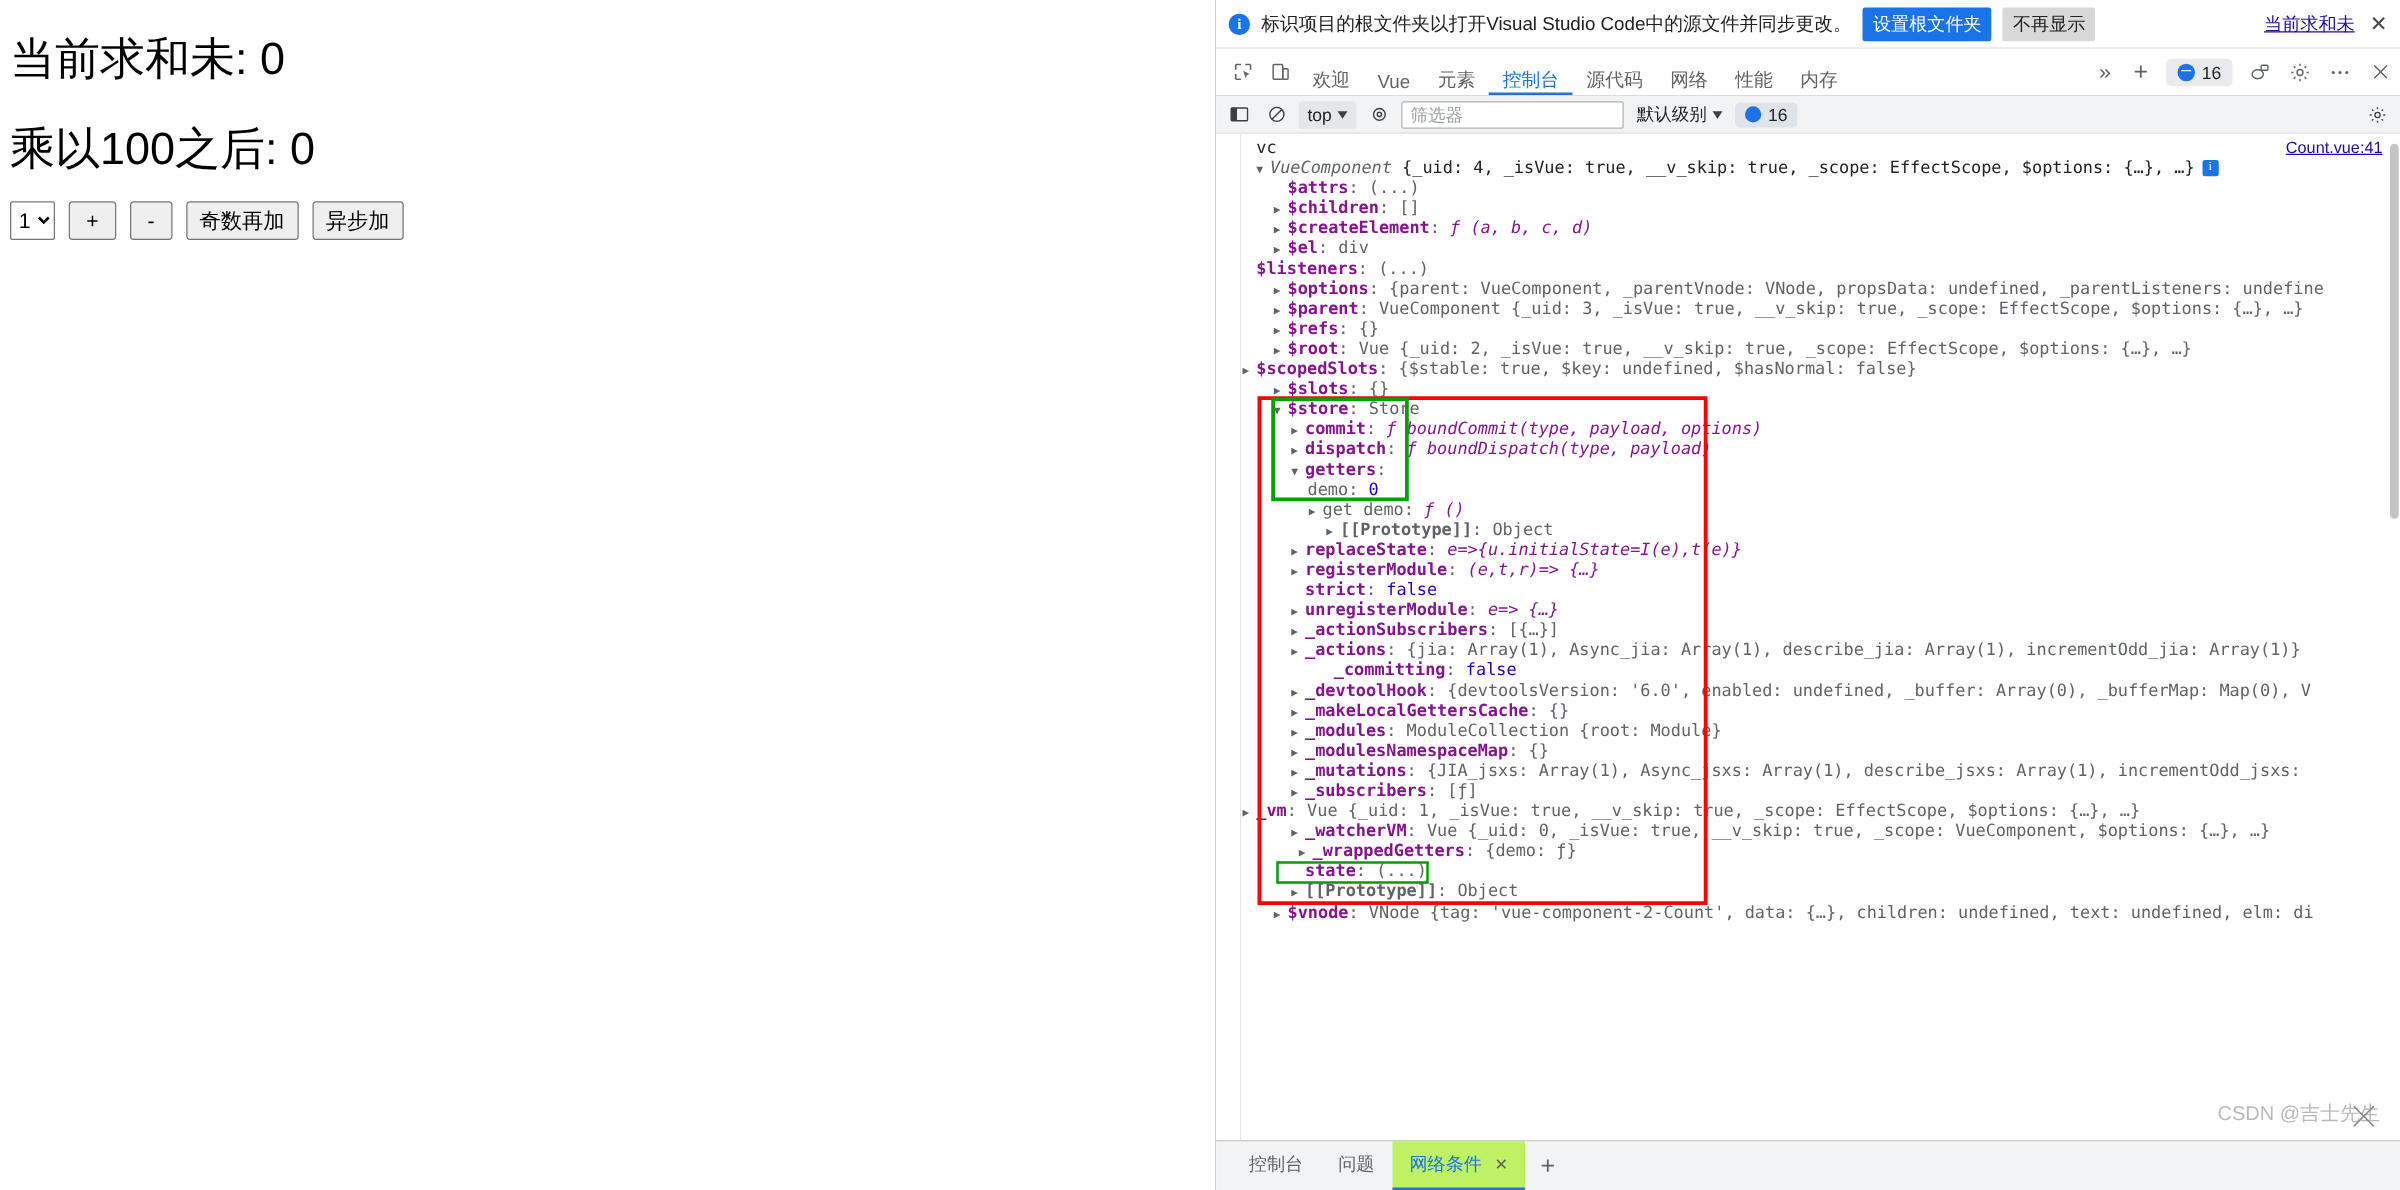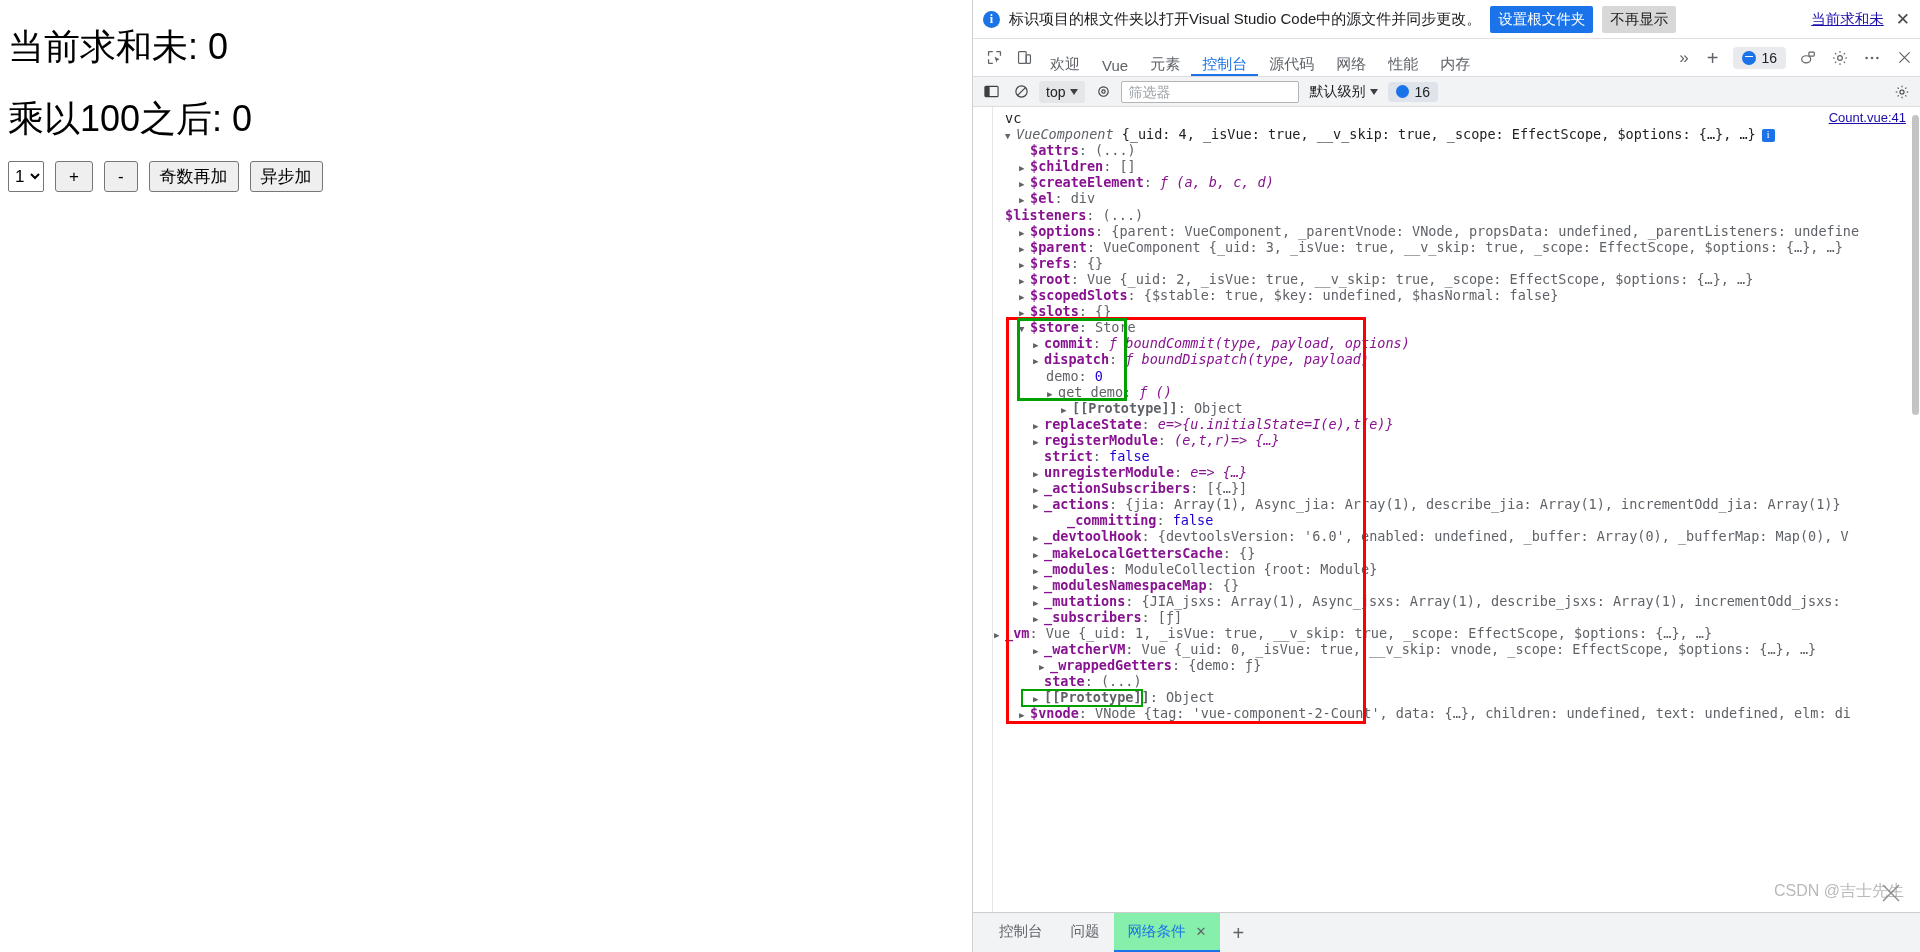--- a/index.html
+++ b/index.html
@@ -210,21 +210,21 @@
   #drawer {
     height: 40px; min-height: 40px;
     border-top: 1px solid #cdcdcd; background: #f1f3f4;
     display: flex; align-items: center; padding-left: 12px;
   }
   .dtab {
     font-size: 14.5px; color: #5f6368; padding: 0 14px; height: 39px;
     display: flex; align-items: center; cursor: pointer;
     border-bottom: 2px solid transparent; white-space: nowrap;
   }
-  .dtab.active { color: #1a73e8; background: #86efac; border-bottom: 2px solid #1a73e8; }
+  .dtab.active { color: #1a73e8; background: #bef264; border-bottom: 2px solid #1a73e8; }
   .dtab .x { margin-left: 10px; font-size: 13px; color: #5f6368; }
   .dplus { font-size: 20px; color: #5f6368; padding: 0 12px; cursor: pointer; line-height: 1; }
   #drawer-spacer { flex: 1 1 auto; }
 
   
   #watermark {
     position: absolute; right: 16px; bottom: 50px;
     font-size: 16px; color: #b9b9b9;
     font-family: "Liberation Sans", sans-serif;
     pointer-events: none;
@@ -385,43 +385,44 @@
             <div class="logline" style="padding-left: 11px;"><span class="arrow open"></span><span class="obj">VueComponent</span><span class="dim"> </span><span class="objpreview">{_uid: 4, _isVue: true, __v_skip: true, _scope: EffectScope, $options: {…}, …}</span><span id="infobadge-inline">i</span></div>
             <div class="logline" style="padding-left: 25px;"><span class="arrow none"></span><span class="k">$attrs</span><span class="dim">: </span><span class="dim">(...)</span></div>
             <div class="logline" style="padding-left: 25px;"><span class="arrow closed"></span><span class="k">$children</span><span class="dim">: </span><span class="dim">[]</span></div>
             <div class="logline" style="padding-left: 25px;"><span class="arrow closed"></span><span class="k">$createElement</span><span class="dim">: </span><span class="fn">ƒ (a, b, c, d)</span></div>
             <div class="logline" style="padding-left: 25px;"><span class="arrow closed"></span><span class="k">$el</span><span class="dim">: </span><span class="cls">div</span></div>
             <div class="logline" style=""><span class="arrow none"></span><span class="k">$listeners</span><span class="dim">: </span><span class="dim">(...)</span></div>
             <div class="logline" style="padding-left: 25px;"><span class="arrow closed"></span><span class="k">$options</span><span class="dim">: </span><span class="dim">{parent: VueComponent, _parentVnode: VNode, propsData: undefined, _parentListeners: undefine</span></div>
             <div class="logline" style="padding-left: 25px;"><span class="arrow closed"></span><span class="k">$parent</span><span class="dim">: </span><span class="dim">VueComponent {_uid: 3, _isVue: true, __v_skip: true, _scope: EffectScope, $options: {…}, …}</span></div>
             <div class="logline" style="padding-left: 25px;"><span class="arrow closed"></span><span class="k">$refs</span><span class="dim">: </span><span class="dim">{}</span></div>
             <div class="logline" style="padding-left: 25px;"><span class="arrow closed"></span><span class="k">$root</span><span class="dim">: </span><span class="dim">Vue {_uid: 2, _isVue: true, __v_skip: true, _scope: EffectScope, $options: {…}, …}</span></div>
-            <div class="logline" style="padding-left: 25px;"><span class="arrow closed"></span><span class="k">$scopedSlots</span><span class="dim">: </span><span class="dim">{$stable: true, $key: undefined, $hasNormal: false}</span></div>
+            <div class="logline" style=""><span class="arrow closed"></span><span class="k">$scopedSlots</span><span class="dim">: </span><span class="dim">{$stable: true, $key: undefined, $hasNormal: false}</span></div>
             <div class="logline" style="padding-left: 25px;"><span class="arrow closed"></span><span class="k">$slots</span><span class="dim">: </span><span class="dim">{}</span></div>
             <div class="logline" style="padding-left: 25px;"><span class="arrow open"></span><span class="k">$store</span><span class="dim">: </span><span class="cls">Store</span></div>
             <div class="logline" style="padding-left: 39px;"><span class="arrow closed"></span><span class="k">commit</span><span class="dim">: </span><span class="fn">ƒ boundCommit(type, payload, options)</span></div>
             <div class="logline" style="padding-left: 39px;"><span class="arrow closed"></span><span class="k">dispatch</span><span class="dim">: </span><span class="fn">ƒ boundDispatch(type, payload)</span></div>
+            <div class="logline" style="padding-left: 39px;"><span class="arrow open"></span><span class="k">getters</span><span class="dim">:</span></div>
             <div class="logline" style="padding-left: 41px;"><span class="arrow none"></span><span class="k-plain">demo</span><span class="dim">: </span><span class="v-num">0</span></div>
             <div class="logline" style="padding-left: 53px;"><span class="arrow closed"></span><span class="k-plain">get demo</span><span class="dim">: </span><span class="fn">ƒ ()</span></div>
             <div class="logline" style="padding-left: 67px;"><span class="arrow closed"></span><span class="proto">[[Prototype]]</span><span class="dim">: </span><span class="cls">Object</span></div>
             <div class="logline" style="padding-left: 39px;"><span class="arrow closed"></span><span class="k">replaceState</span><span class="dim">: </span><span class="fn">e=&gt;{u.initialState=I(e),t(e)}</span></div>
             <div class="logline" style="padding-left: 39px;"><span class="arrow closed"></span><span class="k">registerModule</span><span class="dim">: </span><span class="fn">(e,t,r)=&gt; {…}</span></div>
             <div class="logline" style="padding-left: 39px;"><span class="arrow none"></span><span class="k">strict</span><span class="dim">: </span><span class="v-bool">false</span></div>
             <div class="logline" style="padding-left: 39px;"><span class="arrow closed"></span><span class="k">unregisterModule</span><span class="dim">: </span><span class="fn">e=&gt; {…}</span></div>
             <div class="logline" style="padding-left: 39px;"><span class="arrow closed"></span><span class="k">_actionSubscribers</span><span class="dim">: </span><span class="dim">[{…}]</span></div>
             <div class="logline" style="padding-left: 39px;"><span class="arrow closed"></span><span class="k">_actions</span><span class="dim">: </span><span class="dim">{jia: Array(1), Async_jia: Array(1), describe_jia: Array(1), incrementOdd_jia: Array(1)}</span></div>
             <div class="logline" style="padding-left: 62px;"><span class="arrow none"></span><span class="k">_committing</span><span class="dim">: </span><span class="v-bool">false</span></div>
             <div class="logline" style="padding-left: 39px;"><span class="arrow closed"></span><span class="k">_devtoolHook</span><span class="dim">: </span><span class="dim">{devtoolsVersion: '6.0', enabled: undefined, _buffer: Array(0), _bufferMap: Map(0), V</span></div>
             <div class="logline" style="padding-left: 39px;"><span class="arrow closed"></span><span class="k">_makeLocalGettersCache</span><span class="dim">: </span><span class="dim">{}</span></div>
             <div class="logline" style="padding-left: 39px;"><span class="arrow closed"></span><span class="k">_modules</span><span class="dim">: </span><span class="cls">ModuleCollection {root: Module}</span></div>
             <div class="logline" style="padding-left: 39px;"><span class="arrow closed"></span><span class="k">_modulesNamespaceMap</span><span class="dim">: </span><span class="dim">{}</span></div>
             <div class="logline" style="padding-left: 39px;"><span class="arrow closed"></span><span class="k">_mutations</span><span class="dim">: </span><span class="dim">{JIA_jsxs: Array(1), Async_jsxs: Array(1), describe_jsxs: Array(1), incrementOdd_jsxs:</span></div>
             <div class="logline" style="padding-left: 39px;"><span class="arrow closed"></span><span class="k">_subscribers</span><span class="dim">: </span><span class="dim">[ƒ]</span></div>
             <div class="logline" style=""><span class="arrow closed"></span><span class="k">_vm</span><span class="dim">: </span><span class="dim">Vue {_uid: 1, _isVue: true, __v_skip: true, _scope: EffectScope, $options: {…}, …}</span></div>
-            <div class="logline" style="padding-left: 39px;"><span class="arrow closed"></span><span class="k">_watcherVM</span><span class="dim">: </span><span class="dim">Vue {_uid: 0, _isVue: true, __v_skip: vnode, _scope: EffectScope, $options: {…}, …}</span></div>
+            <div class="logline" style="padding-left: 39px;"><span class="arrow closed"></span><span class="k">_watcherVM</span><span class="dim">: </span><span class="dim">Vue {_uid: 0, _isVue: true, __v_skip: true, _scope: VueComponent, $options: {…}, …}</span></div>
             <div class="logline" style="padding-left: 21px; margin-left: 24px;"><span class="arrow closed"></span><span class="k">_wrappedGetters</span><span class="dim">: </span><span class="dim">{demo: ƒ}</span></div>
             <div class="logline" style="padding-left: 39px;"><span class="arrow none"></span><span class="k">state</span><span class="dim">: </span><span class="dim">(...)</span></div>
             <div class="logline" style="padding-left: 39px;"><span class="arrow closed"></span><span class="proto">[[Prototype]]</span><span class="dim">: </span><span class="cls">Object</span></div>
             <div class="logline" style="padding-left: 25px;"><span class="arrow closed"></span><span class="k">$vnode</span><span class="dim">: </span><span class="dim">VNode {tag: 'vue-component-2-Count', data: {…}, children: undefined, text: undefined, elm: di</span></div>
           </div>
       </div>
       <div class="hl" id="red-box" style="left: 33px; width: 360px; top: 210.3px; height: 406.5px;"></div>
       <div class="hl" id="green-box" style="left: 44px; width: 110px; top: 211.3px; height: 82.5px;"></div>
       <div class="hl" id="green-box2" style="left: 48px; width: 122px; top: 581.6px; height: 18.1px;"></div>
       <div id="vscroll">

